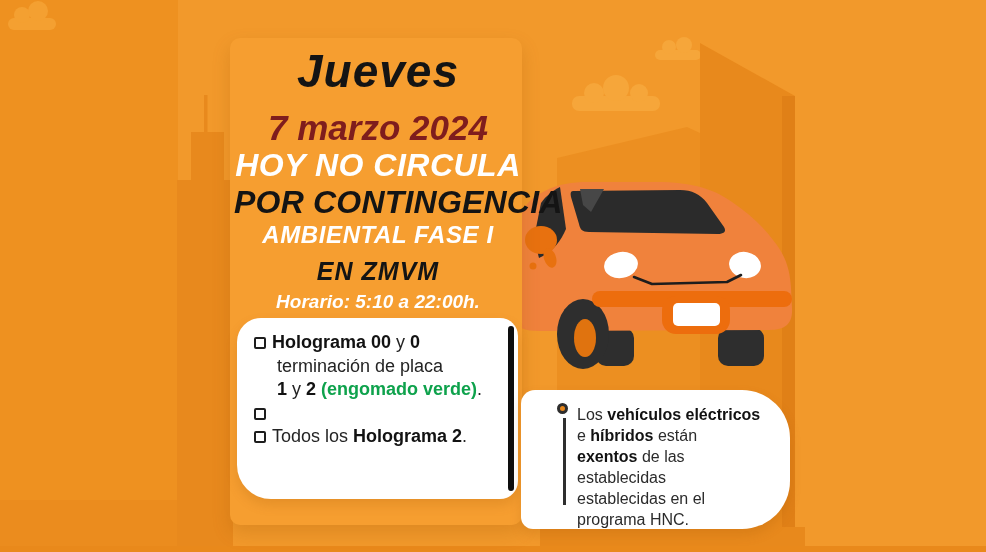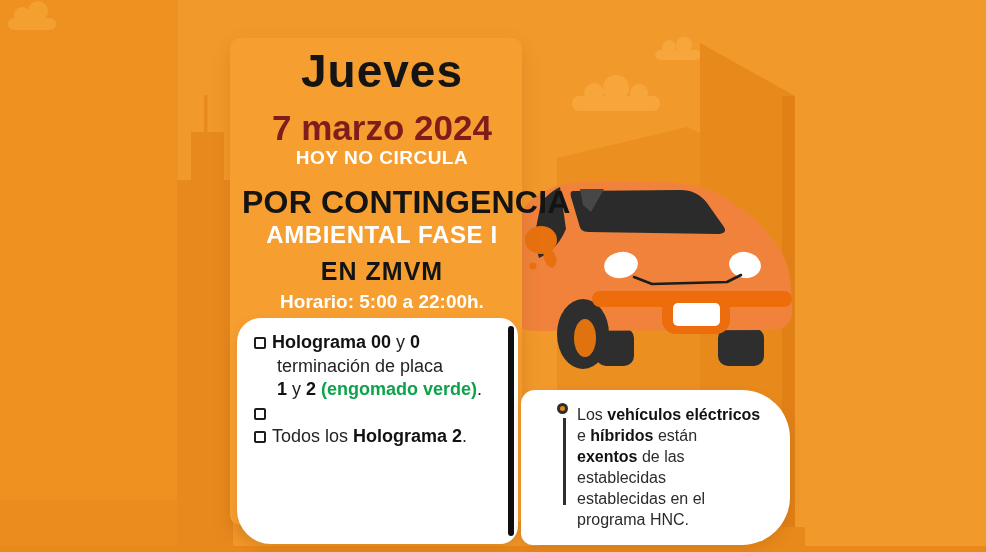--- a/index.html
+++ b/index.html
@@ -9,46 +9,46 @@
     background:#F2992B;
     font-family:"Liberation Sans",sans-serif;
   }
   svg{display:block;}
   
   .poster-card{
     position:absolute;left:230px;top:38px;width:292px;height:487px;
     background:#F69E30;border-radius:10px;
     box-shadow:0 8px 18px rgba(150,80,0,.22);
   }
-  .poster-card .line{position:absolute;left:12px;right:0;text-align:center;font-weight:bold;white-space:nowrap;}
+  .poster-card .line{position:absolute;left:4px;right:0;text-align:center;font-weight:bold;white-space:nowrap;font-style:italic;}
   .t-title   {top:6px;  font-size:46px;color:#141414;letter-spacing:1px;}
   .t-date    {top:70px; font-size:35px;color:#7f1d1d;}
-  .t-hoy     {top:109px;font-size:19px;color:#ffffff;letter-spacing:.5px;}
+  .t-hoy     {top:109px;font-size:32px;color:#ffffff;letter-spacing:.5px;}
   .t-por     {top:146px;font-size:32px;color:#141414;letter-spacing:.2px;}
   .t-amb     {top:183px;font-size:24px;color:#ffffff;letter-spacing:.6px;}
   .t-zmvm    {top:219px;font-size:25px;color:#141414;letter-spacing:1px;}
   .t-horario {top:253px;font-size:19px;color:#ffffff;}
   
   .rules-box{
-    position:absolute;left:237px;top:318px;width:281px;height:226px;
+    position:absolute;left:237px;top:318px;width:281px;height:181px;
     background:#ffffff;border-radius:24px 18px 18px 34px;
     padding:13px 16px 0 17px;
     color:#242424;font-size:18px;line-height:23.5px;
     box-shadow:0 6px 12px rgba(150,80,0,.18);
   }
   .rules-bar{position:absolute;right:4px;top:8px;bottom:8px;width:6px;background:#0e0e0e;border-radius:3px;}
   .list-item{padding-left:23px;text-indent:-23px;}
   .checkbox{
     display:inline-block;width:12px;height:12px;border:2.5px solid #1d1d1d;
     border-radius:2px;margin-right:6px;vertical-align:-1px;
   }
   .b{font-weight:bold;color:#121212;}
   
   .note-card{
-    position:absolute;left:521px;top:390px;width:269px;height:155px;
+    position:absolute;left:521px;top:390px;width:269px;height:139px;
     background:#ffffff;border-radius:14px 48px 48px 12px;
     box-shadow:0 6px 12px rgba(150,80,0,.18);
   }
   .note-pin{
     position:absolute;left:36px;top:13px;width:11px;height:11px;border-radius:50%;
     background:#E8871B;border:3px solid #2e2e2e;
   }
   .note-line{position:absolute;left:42px;top:28px;width:2.5px;height:87px;background:#2e2e2e;}
   .note-text{
     position:absolute;left:56px;top:14px;width:205px;
@@ -122,21 +122,21 @@
     <rect x="673" y="303" width="47" height="23" rx="5" fill="#FFFFFF"></rect>
   </svg>
 
   <div class="poster-card">
     <div class="line t-title">Jueves</div>
     <div class="line t-date">7 marzo 2024</div>
     <div class="line t-hoy">HOY NO CIRCULA</div>
     <div class="line t-por">POR CONTINGENCIA</div>
     <div class="line t-zmvm">EN ZMVM</div>
     <div class="line t-amb">AMBIENTAL FASE I</div>
-    <div class="line t-horario">Horario: 5:00 a 22:00h.</div>
+    <div class="line t-horario">Horario: 5:10 a 22:00h.</div>
   </div>
 
   <div class="rules-box">
     <div class="list-item">
       <span class="checkbox"></span><span><span class="b">Holograma 00</span><span> y </span><span class="b">0</span><br><span>terminación de placa</span><br><span class="b">1</span><span> y </span><span class="b">2</span><span> </span><span class="b" style="color: rgb(14, 162, 76);">(engomado verde)</span><span>.</span></span>
     </div>
     <div class="list-item">
       <span class="checkbox"></span>
     </div>
     <div class="list-item">

